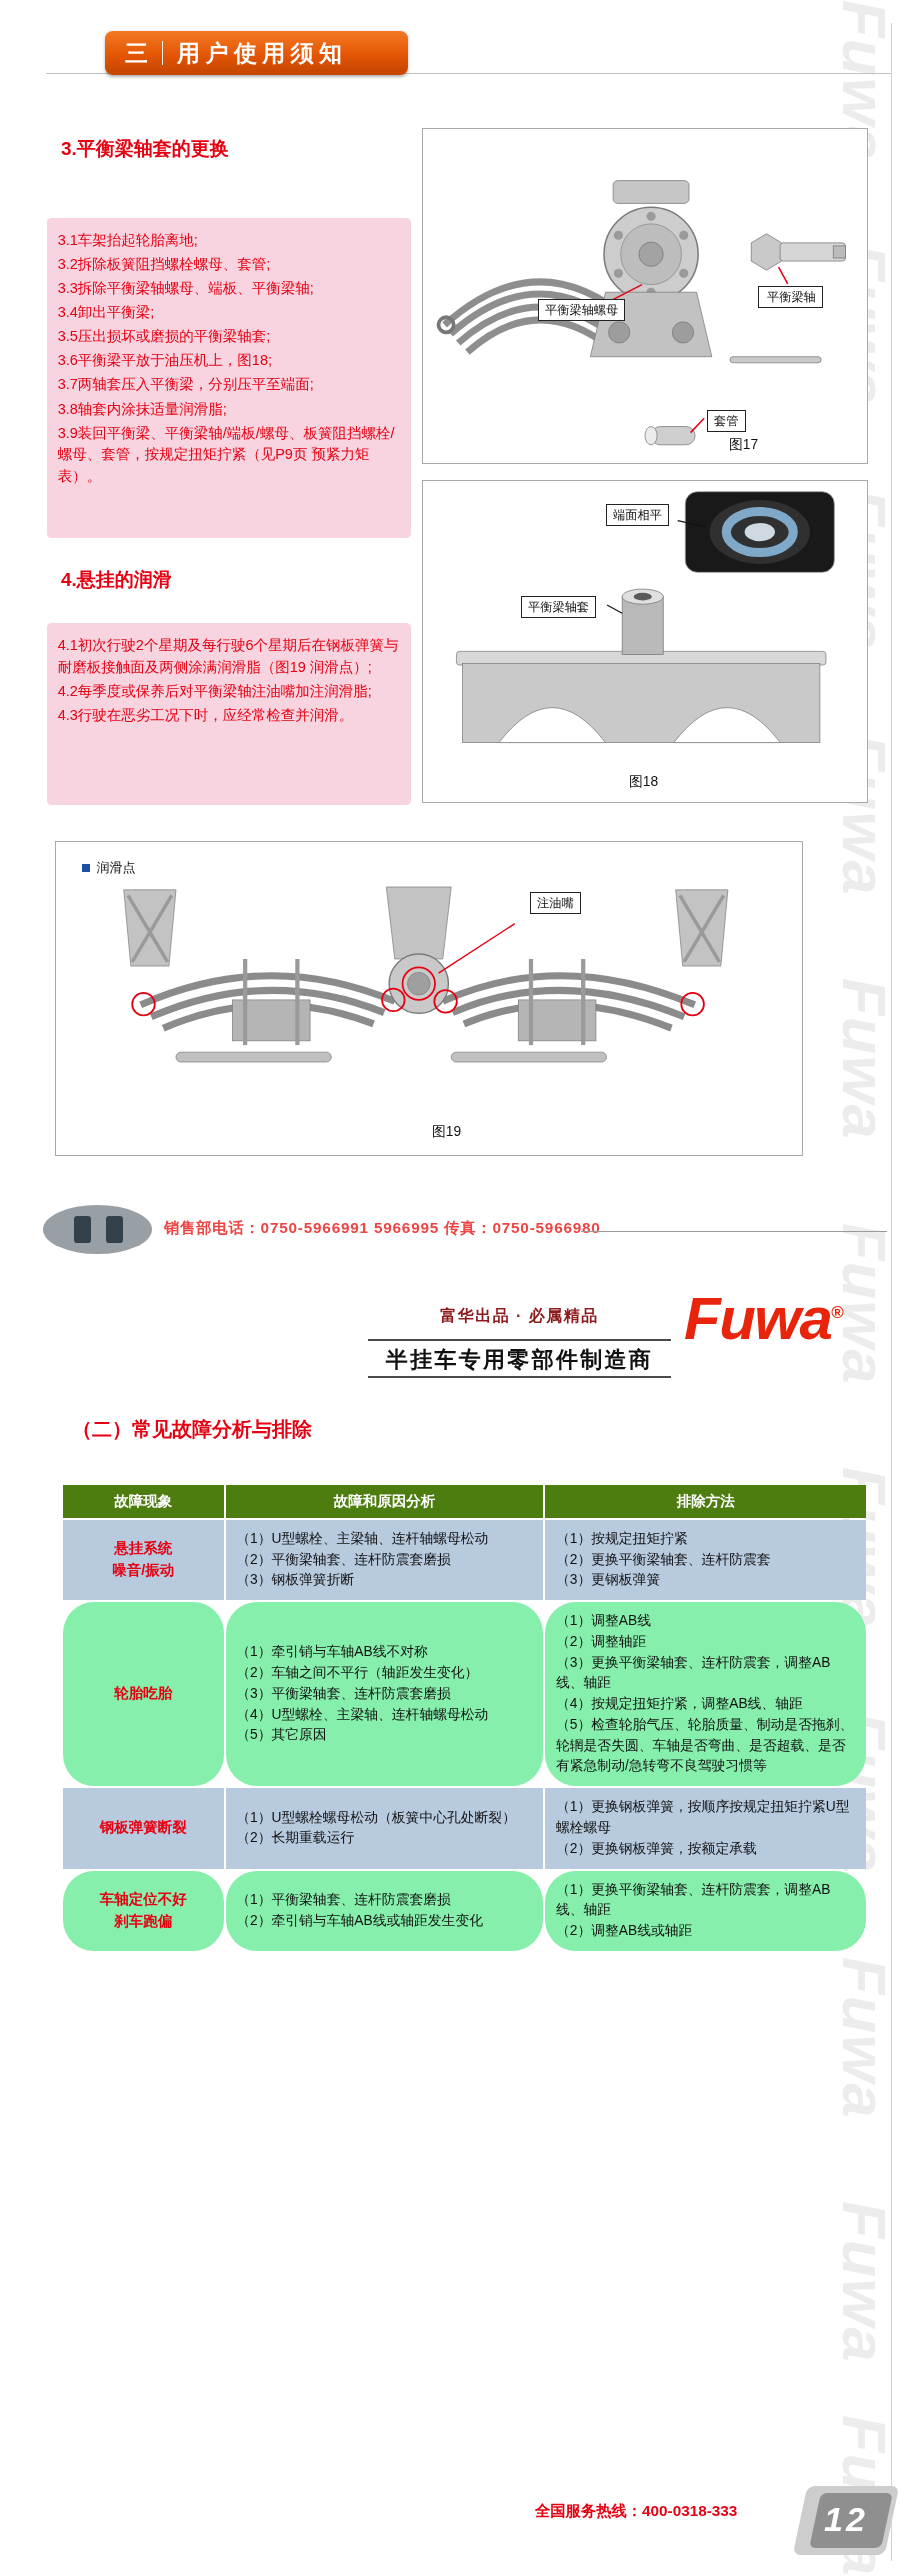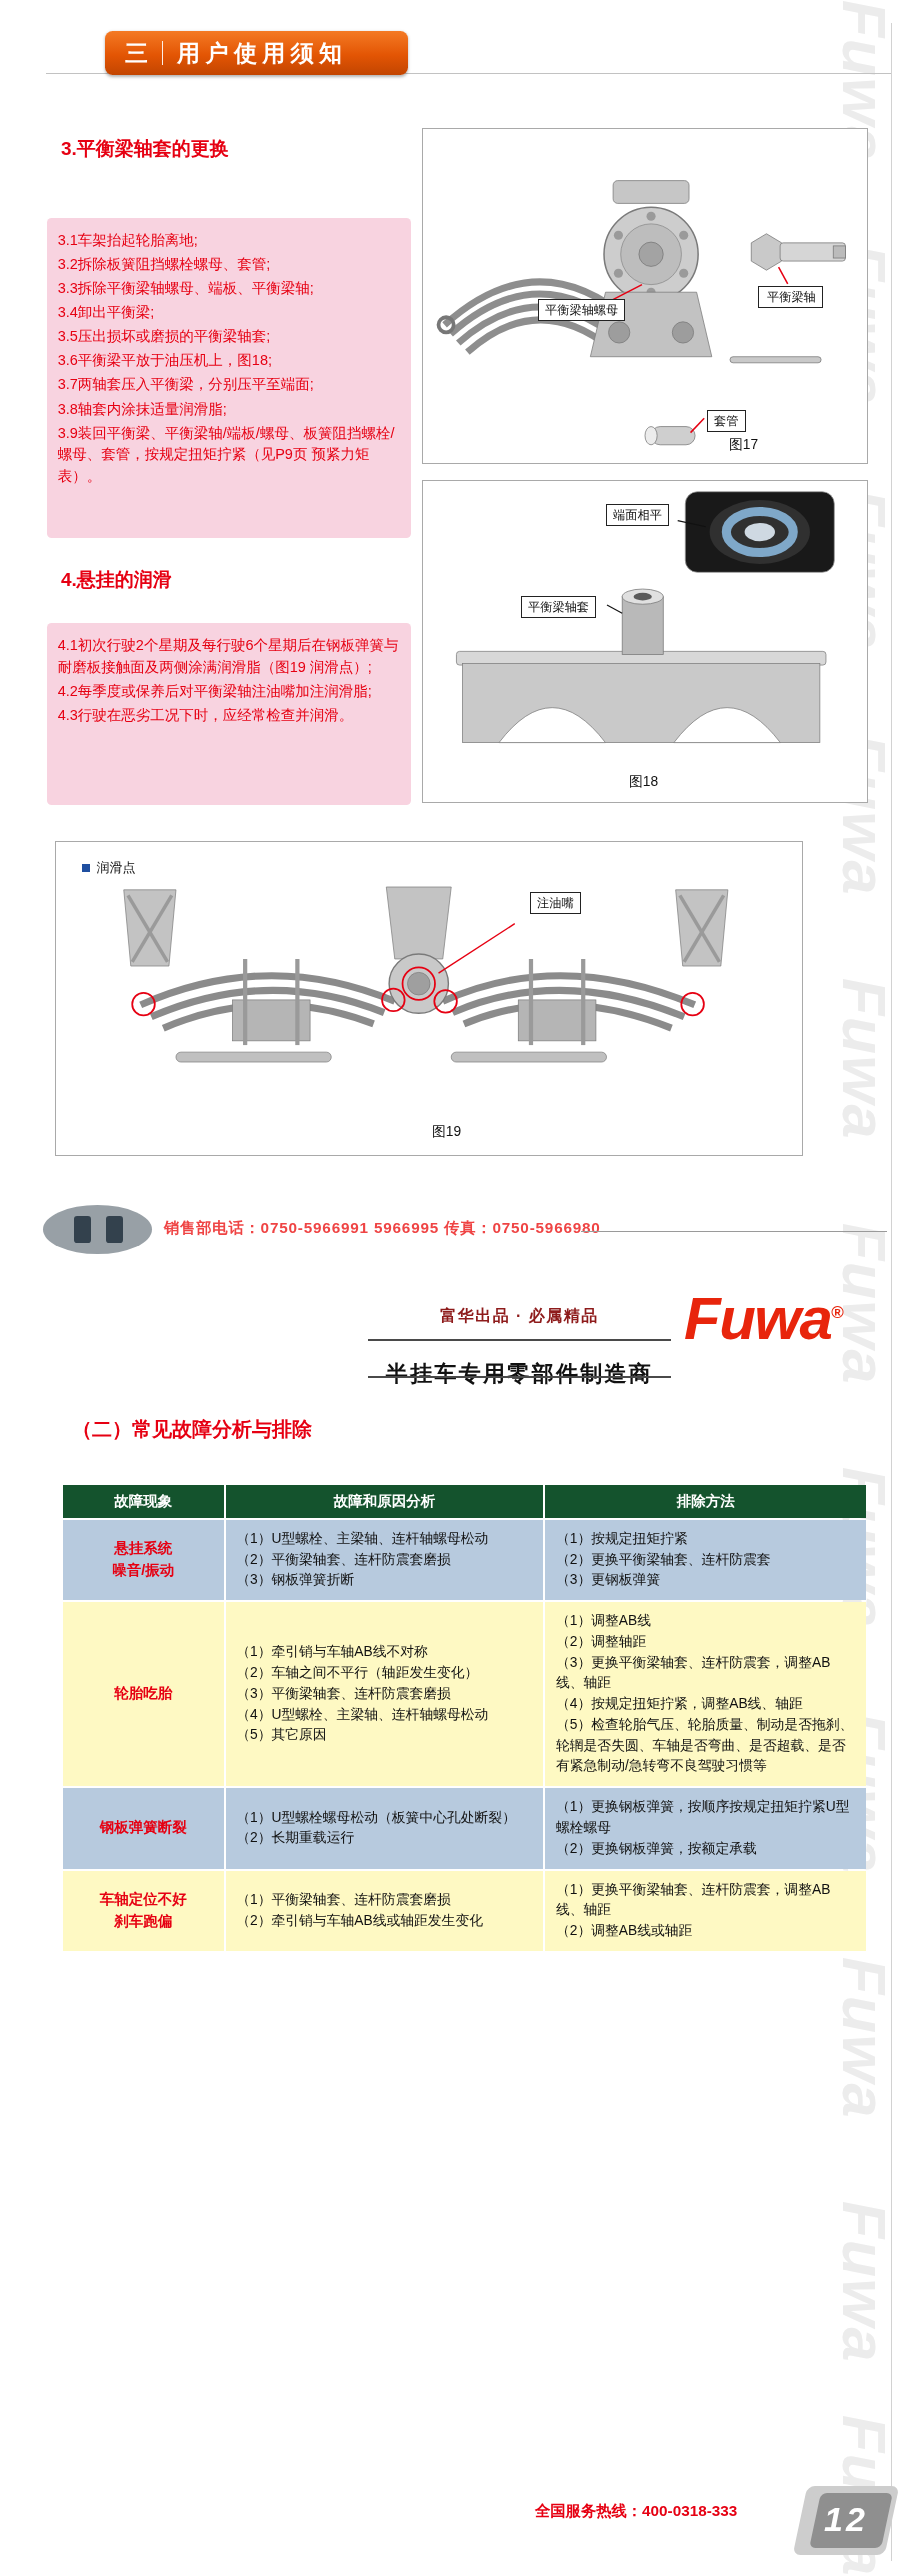--- a/index.html
+++ b/index.html
@@ -47,33 +47,33 @@
   .contact-logo .b1 { left:31px; } .contact-logo .b2 { left:63px; }
   .contact-text { position:absolute; left:164px; top:1218px; color:#ef4444; font-size:15.3px; font-weight:bold; letter-spacing:0.8px; }
   .contact-rule { position:absolute; left:581px; top:1231px; width:306px; height:0.8px; background:#9a9a9a; }
 
   
   .slogan-top { position:absolute; left:368px; top:1306px; width:303px; text-align:center;
                 font-size:16px; font-weight:bold; color:#8e1b1b; letter-spacing:1.5px; }
   .brand-rule { position:absolute; left:368px; width:303px; height:1.5px; background:#4a4a4a; }
   .rule-a { top:1339px; } .rule-b { top:1376px; }
   .slogan-bottom { position:absolute; left:368px; top:1345px; width:303px; text-align:center;
-                   font-size:22px; font-weight:bold; color:#111; letter-spacing:2.3px;margin-top:14px; }
+                   font-size:22px; font-weight:bold; color:#111; letter-spacing:2.3px; }
   .fuwa-logo { position:absolute; left:684px; top:1289px; font-size:60px; font-weight:800;
                font-style:italic; color:#e8250c; letter-spacing:-1.5px; line-height:1; }
   .fuwa-logo sup { font-size:17px; font-style:normal; vertical-align:super; }
 
   
   .fault-title { position:absolute; left:61px; top:1416px; color:#e60012; font-weight:bold; font-size:20px;margin-left:11px; }
   .fault-table { position:absolute; left:61px; top:1483px; width:807px; border-collapse:separate; border-spacing:2.3px; }
-  .fault-table th { background:#14532d; color:#fff; font-size:14.5px; font-weight:bold; padding:6.9px 4.6px; }
+  .fault-table th { background:#4d7c0f; color:#fff; font-size:14.5px; font-weight:bold; padding:6.9px 4.6px; }
   .fault-table td { font-size:13.8px; line-height:1.5; padding:9.2px 10.7px; vertical-align:middle; white-space:pre-line; }
   .fault-table td.phen { color:#e60012; font-weight:bold; text-align:center; font-size:14.5px; }
   tr.blue td { background:#b7cade; }
-  tr.cream td { background:#fef9c3; }
+  tr.cream td { background:#86efac;border-radius:31px; }
 
   
   .hotline { position:absolute; left:535px; top:2501px; color:#e60012; font-size:15.3px; font-weight:bold; }
   .page-badge { position:absolute; left:800px; top:2486px; width:92px; height:69px; z-index:3; }
   .page-badge .bg1 { position:absolute; inset:0; background:#cdcdcd; transform:skewX(-12deg); border-radius:7.6px; }
   .page-badge .bg2 { position:absolute; left:15.3px; top:6.9px; right:4.6px; bottom:6.9px; background:#8f8f8f; transform:skewX(-12deg); border-radius:6.1px; }
   .page-badge .num { position:absolute; width:100%; top:13.8px; text-align:center; color:#fff;
                      font-size:34px; font-weight:bold; font-style:italic; letter-spacing:3.1px; }
 </style>
 </head>

